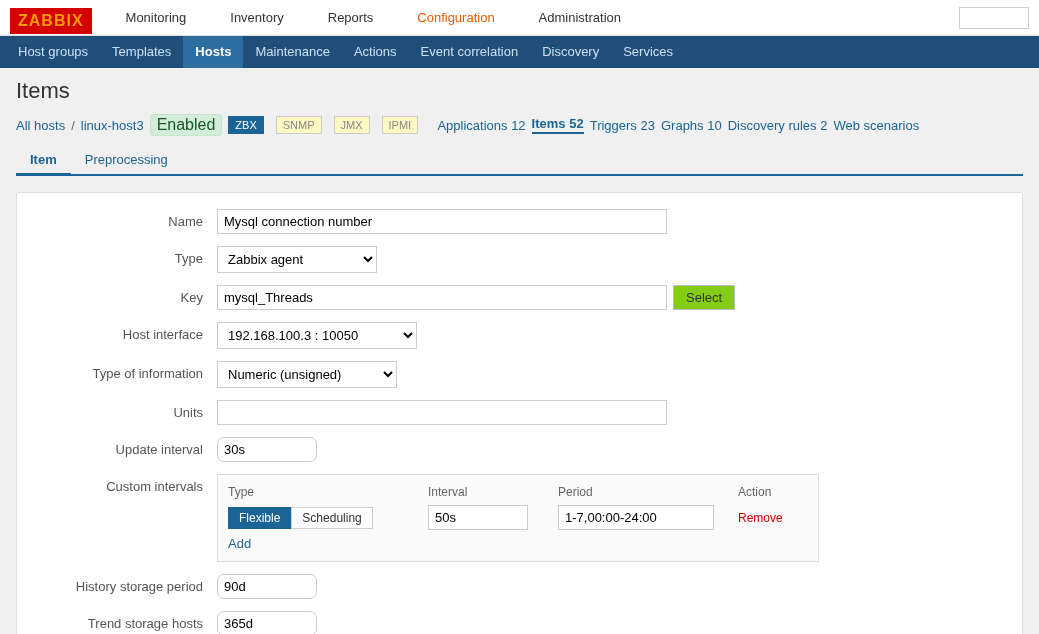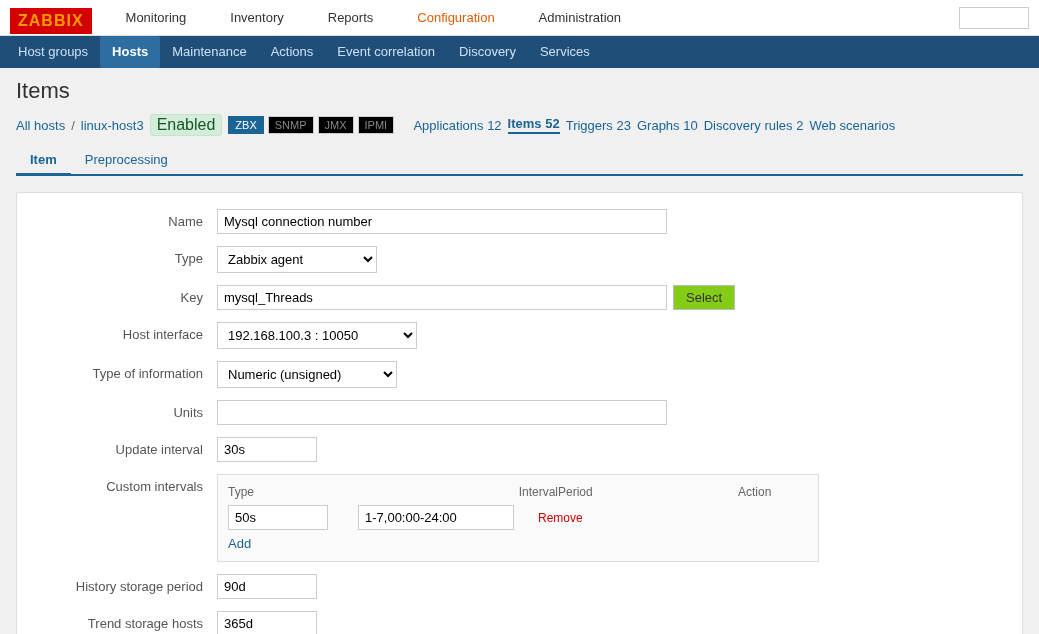--- a/index.html
+++ b/index.html
@@ -23,51 +23,51 @@
     
     .page-content { background: #f0f0f0; padding: 10px 16px; }
     .page-title { font-size: 22px; font-weight: normal; color: #333; margin-bottom: 10px; }
 
     
     .host-bar { display: flex; align-items: center; gap: 6px; margin-bottom: 10px; flex-wrap: wrap; font-size: 13px; }
     .host-bar a { color: #1a6496; text-decoration: none; }
     .host-bar .separator { color: #666; }
     .host-bar .host-name { color: #1a6496; }
     .host-bar .enabled-badge { background: #d4edda; color: #155724; border: 1px solid #c3e6cb; padding: 1px 6px; border-radius: 3px; font-size: 16px; }
-    .proto-badges { display: flex; gap: 4px; }
-    .proto-badge { padding: 2px 6px; font-size: 11px; border: 1px solid #ccc; color: #888; background: #000000; }
+    .proto-badges { display: flex; gap: 12px; }
+    .proto-badge { padding: 2px 6px; font-size: 11px; border: 1px solid #ccc; color: #888; background: #fef9c3; }
     .proto-badge.zbx { background: #1a6496; color: #fff; border-color: #1a6496; }
 
     
     .inner-tabs { display: flex; border-bottom: 2px solid #1a6496; margin-bottom: 16px; }
     .inner-tab { padding: 6px 14px; cursor: pointer; color: #333; font-size: 13px; }
     .inner-tab.active { border-bottom: 3px solid #1a6496; color: #1a6496; font-weight: bold; margin-bottom: -2px; }
     .inner-tab.preprocessing { color: #1a6496; }
 
     
     .form-container { background: #fff; border: 1px solid #ddd; padding: 16px 20px; border-radius: 2px; }
     .form-row { display: flex; align-items: flex-start; margin-bottom: 12px; }
     .form-label { width: 180px; text-align: right; padding-right: 14px; padding-top: 5px; color: #555; flex-shrink: 0; }
     .form-field { flex: 1; }
     .form-field input[type="text"] { border: 1px solid #ccc; padding: 4px 6px; font-size: 13px; background: #fff; }
     .form-field input.wide { width: 450px; }
-    .form-field input.short { width: 100px; }
+    .form-field input.short { width: 100px; border-radius: 7px; }
     .form-field select { border: 1px solid #ccc; padding: 4px 6px; font-size: 13px; background: #fff; }
     .form-field select.medium { width: 160px; }
 
     
     .key-row { display: flex; align-items: center; gap: 6px; }
     .key-row input { width: 450px; }
     .btn-select { background: #84cc16; border: 1px solid #bbb; padding: 4px 12px; font-size: 13px; cursor: pointer; color: #333; }
 
     
     .custom-intervals { border: 1px solid #ddd; padding: 10px; background: #fafafa; display: inline-block; min-width: 500px; }
     .ci-header { display: flex; gap: 0; margin-bottom: 6px; font-size: 12px; color: #666; }
     .ci-col-type { width: 200px; }
-    .ci-col-interval { width: 130px; text-align: right; }
+    .ci-col-interval { width: 130px; }
     .ci-col-period { width: 180px; }
     .ci-col-action { width: 70px; }
     .ci-row { display: flex; align-items: center; gap: 0; }
     .ci-row-type { display: flex; align-items: center; width: 200px; }
     .btn-flexible { background: #1a6496; color: #fff; border: 1px solid #1a6496; padding: 3px 10px; font-size: 12px; cursor: pointer; }
     .btn-scheduling { background: #fff; color: #333; border: 1px solid #ccc; padding: 3px 10px; font-size: 12px; cursor: pointer; }
     .ci-interval { width: 130px; }
     .ci-interval input { width: 100px; border: 1px solid #ccc; padding: 3px 5px; font-size: 12px; }
     .ci-period { width: 180px; }
     .ci-period input { width: 156px; border: 1px solid #ccc; padding: 3px 5px; font-size: 12px; }
@@ -89,20 +89,21 @@
     <a href="#" class="active">Configuration</a>
     <a href="#">Administration</a>
   </div>
   <div class="top-nav-search">
     <input type="text" style="width: 70px;" placeholder="">
   </div>
 </div>
 
 <div class="second-nav">
   <a href="#">Host groups</a>
+  <a href="#">Templates</a>
   <a href="#" class="active">Hosts</a>
   <a href="#">Maintenance</a>
   <a href="#">Actions</a>
   <a href="#">Event correlation</a>
   <a href="#">Discovery</a>
   <a href="#">Services</a>
 </div>
 
 <div class="page-content">
   <div class="page-title">Items</div>
@@ -196,20 +197,24 @@
       <div class="form-label">Custom intervals</div>
       <div class="form-field">
         <div class="custom-intervals">
           <div class="ci-header">
             <div class="ci-col-type">Type</div>
             <div class="ci-col-interval">Interval</div>
             <div class="ci-col-period">Period</div>
             <div class="ci-col-action">Action</div>
           </div>
           <div class="ci-row">
+            <div class="ci-row-type">
+              <button class="btn-flexible">Flexible</button>
+              <button class="btn-scheduling">Scheduling</button>
+            </div>
             <div class="ci-interval">
               <input type="text" value="50s" style="">
             </div>
             <div class="ci-period">
               <input type="text" value="1-7,00:00-24:00" style="">
             </div>
             <div class="ci-action">
               <a href="#">Remove</a>
             </div>
           </div>

